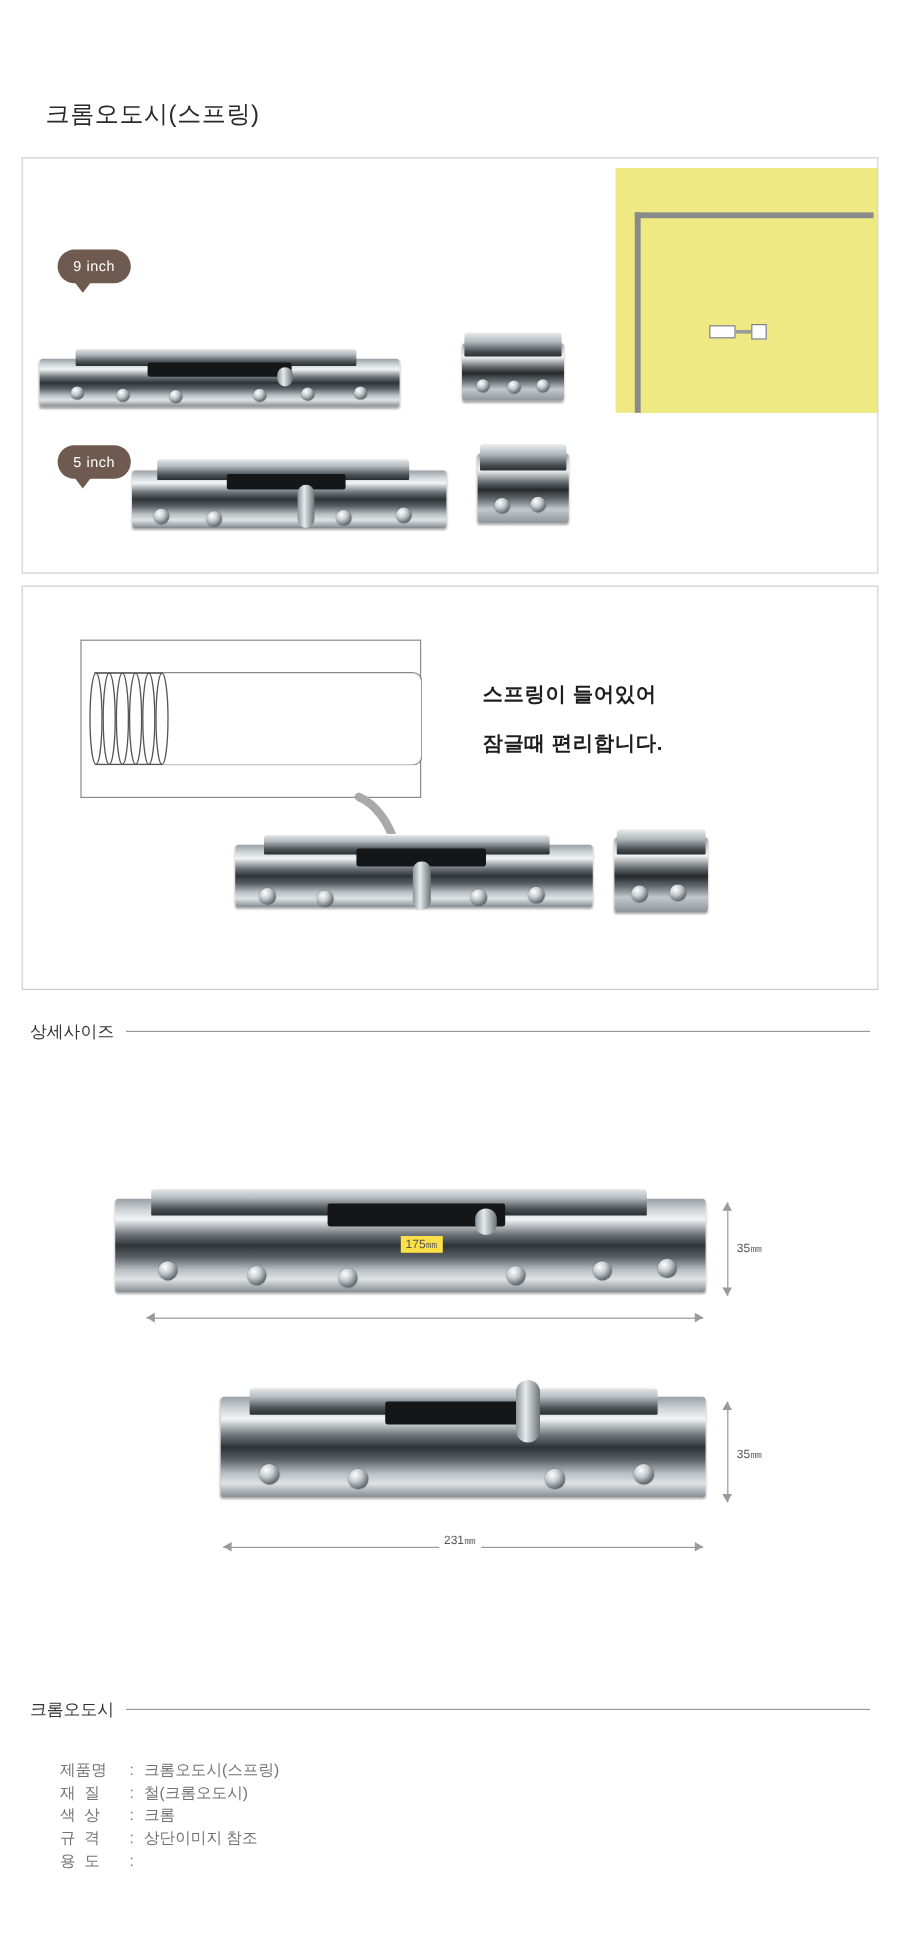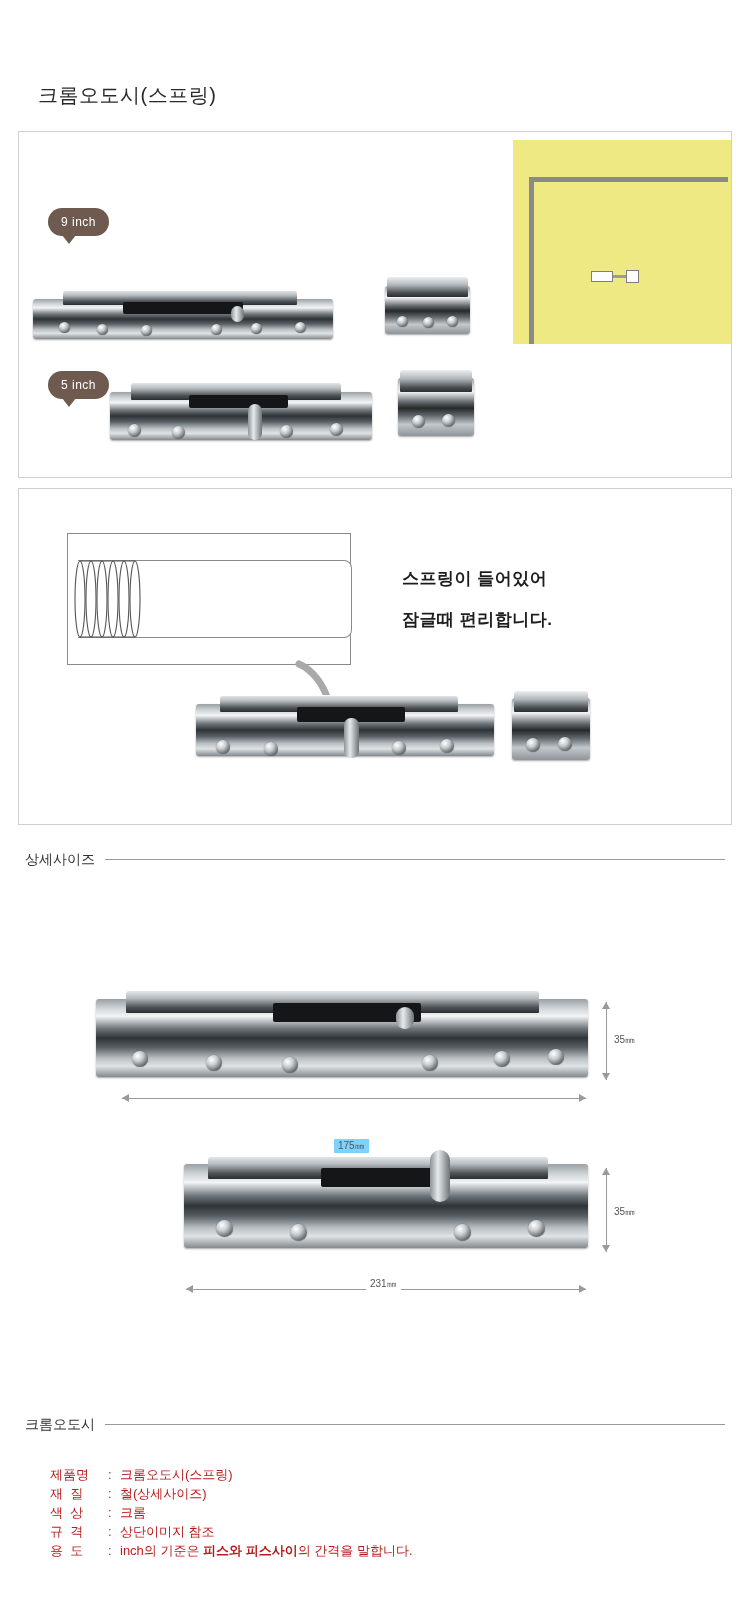--- a/index.html
+++ b/index.html
@@ -238,21 +238,21 @@
   .ah-up    { border-left: 4px solid transparent; border-right: 4px solid transparent; border-bottom: 7px solid #9a9a9a; }
   .ah-down  { border-left: 4px solid transparent; border-right: 4px solid transparent; border-top: 7px solid #9a9a9a; }
 
   
   .spec-list {
     position: absolute;
     left: 50px;
     top: 1465px;
     width: 600px;
     font-size: 13px;
-    color: #b91c1c;
+    color: #737373;
     line-height: 19px;
   }
   .spec-row { display: flex; }
   .spec-key { width: 58px; white-space: pre; }
   .spec-sep { width: 12px; }
   .spec-val b { font-weight: bold; }
 </style>
 </head>
 <body>
 
@@ -378,21 +378,21 @@
 </div>
 
 <div class="dim-line-v" style="left:606px; top:1002px; height:78px;"></div>
 <div class="arrowhead ah-up" style="left:602px; top:1002px;"></div>
 <div class="arrowhead ah-down" style="left:602px; top:1073px;"></div>
 <div class="dim-label" style="left:614px; top:1033px;">35㎜</div>
 
 <div class="dim-line-h" style="left:122px; top:1098px; width:464px;"></div>
 <div class="arrowhead ah-left" style="left:122px; top:1094px;"></div>
 <div class="arrowhead ah-right" style="left:579px; top:1094px;"></div>
-<div class="dim-label" style="left:334px; top:1139px; background:#7dd3fc; padding:0 4px;">175㎜</div>
+<div class="dim-label" style="left:334px; top:1030px; background:#fde047; padding:0 4px;">175㎜</div>
 
 <div class="bolt" style="left:184px; top:1164px; width:404px; height:84px;">
   <div class="plate"></div>
   <div class="topcap" style="left:6%; top:-10%; width:84%; height:28%;"></div>
   <div class="darkslot" style="left:34%; top:5%; width:28%; height:22%;"></div>
   <div class="knob" style="left:246px; top:-14px; width:20px; height:52px; border-radius:10px;"></div>
   <div class="screw" style="left:32px; top:56px; width:17px; height:17px;"></div>
   <div class="screw" style="left:106px; top:60px; width:17px; height:17px;"></div>
   <div class="screw" style="left:270px; top:60px; width:17px; height:17px;"></div>
   <div class="screw" style="left:344px; top:56px; width:17px; height:17px;"></div>
@@ -413,30 +413,29 @@
 
 <div class="spec-list">
   <div class="spec-row">
     <div class="spec-key">제품명</div>
     <div class="spec-sep">:</div>
     <div class="spec-val">크롬오도시(스프링)</div>
   </div>
   <div class="spec-row">
     <div class="spec-key">재  질</div>
     <div class="spec-sep">:</div>
-    <div class="spec-val">철(상세사이즈)</div>
+    <div class="spec-val">철(크롬오도시)</div>
   </div>
   <div class="spec-row">
     <div class="spec-key">색  상</div>
     <div class="spec-sep">:</div>
     <div class="spec-val">크롬</div>
   </div>
   <div class="spec-row">
     <div class="spec-key">규  격</div>
     <div class="spec-sep">:</div>
     <div class="spec-val">상단이미지 참조</div>
   </div>
   <div class="spec-row">
     <div class="spec-key">용  도</div>
     <div class="spec-sep">:</div>
-    <div class="spec-val"><span>inch의 기준은 </span><b>피스와 피스사이</b><span>의 간격을 말합니다.</span></div>
   </div>
 </div>
 
 </body></html>

